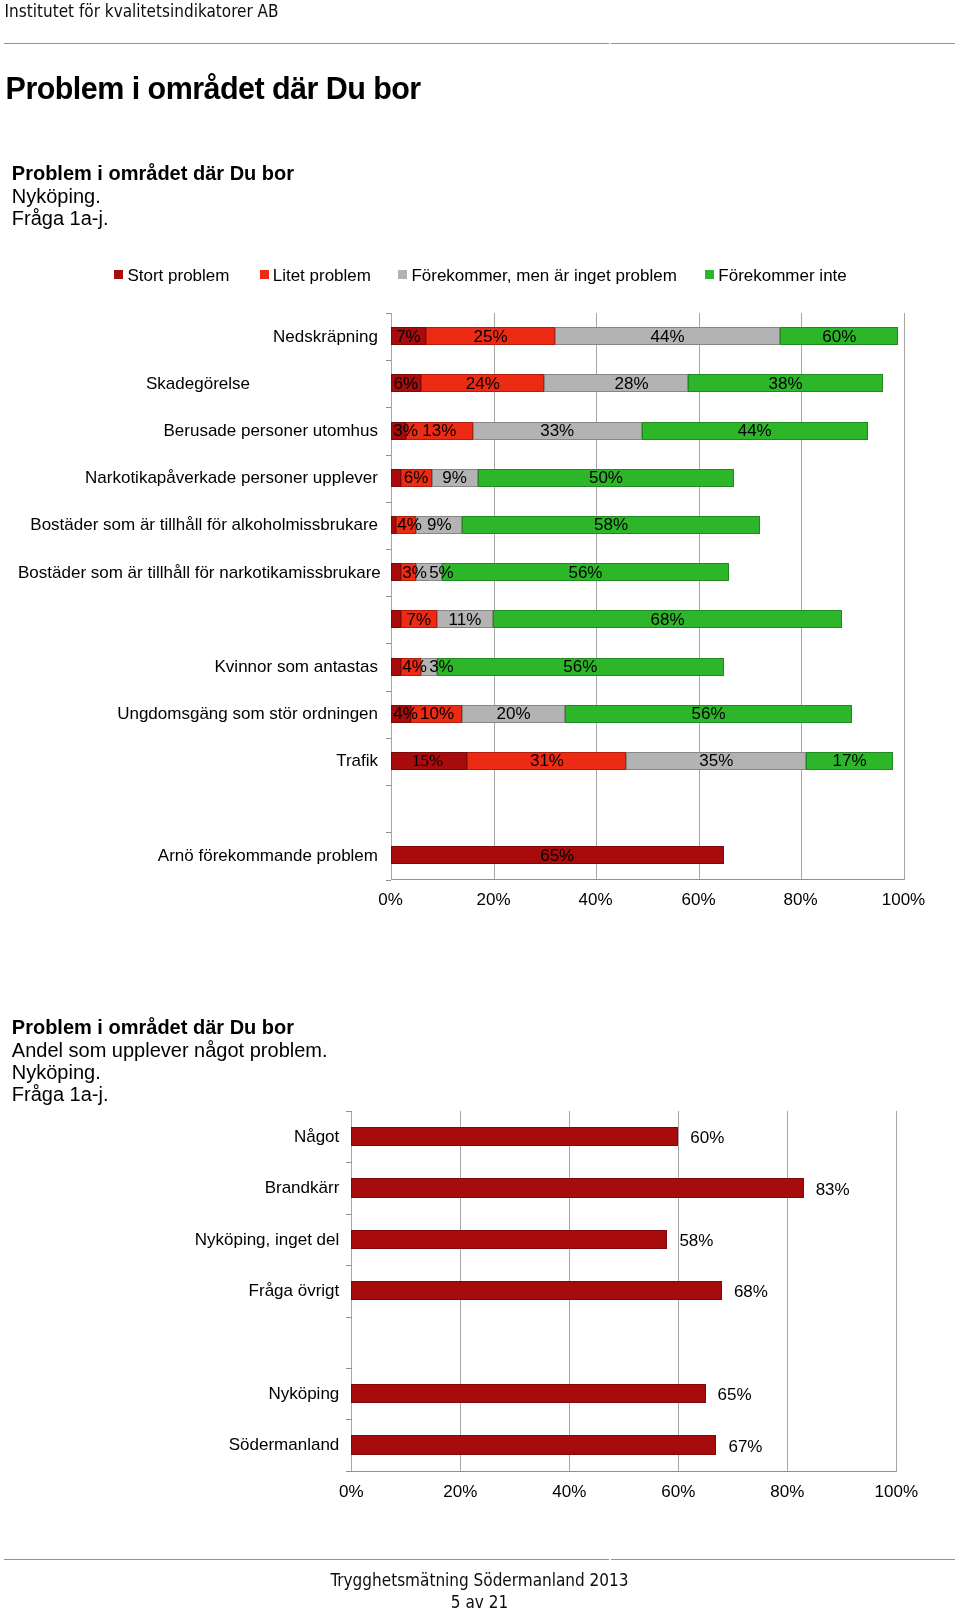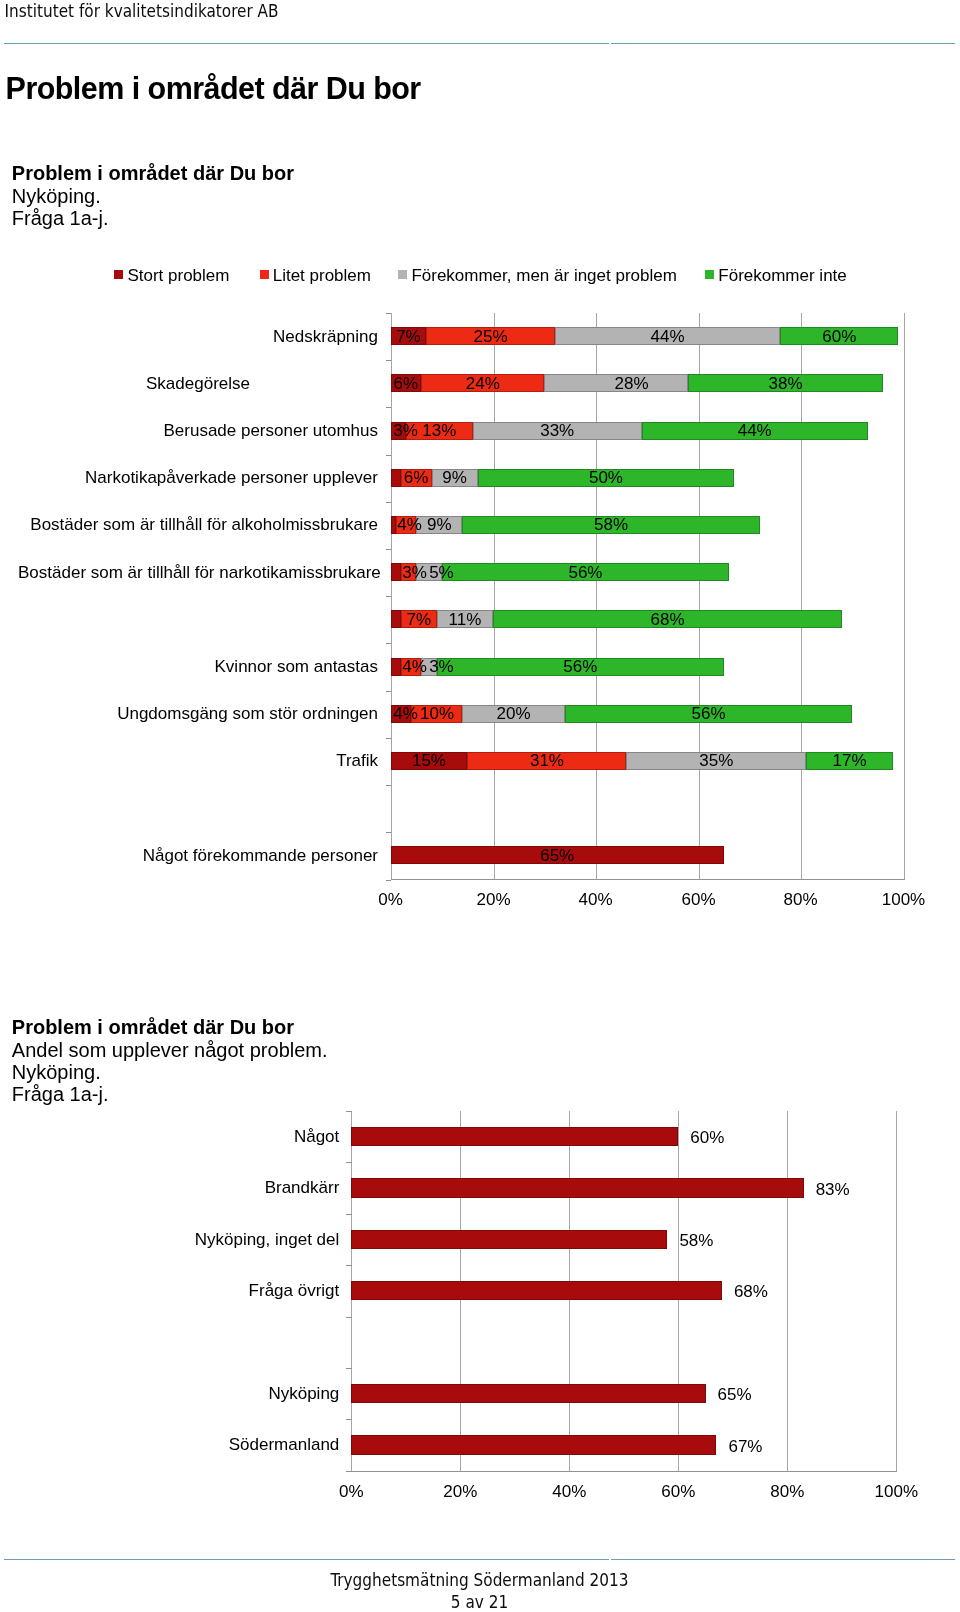--- a/index.html
+++ b/index.html
@@ -111,21 +111,21 @@
       <div class="vlabel" style="left: 473px; top: 577px; width: 80px;">100%</div>
       <div class="catlabel" style="left: -372.5px; top: 14.1042px; width: 360px;">Nedskräpning</div>
       <div class="catlabel" style="left: -372.5px; top: 61.3125px; width: 360px; text-align: center;">Skadegörelse</div>
       <div class="catlabel" style="left: -372.5px; top: 108.521px; width: 360px;">Berusade personer utomhus</div>
       <div class="catlabel" style="left: -372.5px; top: 155.729px; width: 360px;">Narkotikapåverkade personer upplever</div>
       <div class="catlabel" style="left: -372.5px; top: 202.938px; width: 360px;">Bostäder som är tillhåll för alkoholmissbrukare</div>
       <div class="catlabel" style="left: -372.5px; top: 250.146px; width: 360px;">Bostäder som är tillhåll för narkotikamissbrukare</div>
       <div class="catlabel" style="left: -372.5px; top: 344.562px; width: 360px;">Kvinnor som antastas</div>
       <div class="catlabel" style="left: -372.5px; top: 391.771px; width: 360px;">Ungdomsgäng som stör ordningen</div>
       <div class="catlabel" style="left: -372.5px; top: 438.979px; width: 360px;">Trafik</div>
-      <div class="catlabel" style="left: -372.5px; top: 533.396px; width: 360px;">Något förekommande personer</div>
+      <div class="catlabel" style="left: -372.5px; top: 533.396px; width: 360px;">Arnö förekommande problem</div>
       <div class="bar" style="left: 0px; top: 14.6042px; width: 35.91px; background: rgb(168, 11, 11); border-color: rgb(127, 8, 8);"></div>
       <div class="bar" style="left: 35.91px; top: 14.6042px; width: 128.25px; background: rgb(237, 43, 20); border-color: rgb(178, 31, 15);"></div>
       <div class="bar" style="left: 164.16px; top: 14.6042px; width: 225.72px; background: rgb(179, 179, 179); border-color: rgb(134, 134, 134);"></div>
       <div class="bar" style="left: 389.88px; top: 14.6042px; width: 117.99px; background: rgb(46, 182, 43); border-color: rgb(34, 137, 33);"></div>
       <div class="dlabel" style="top: 15.1042px; visibility: visible; left: 5.66594px; width: auto;">7%</div>
       <div class="dlabel" style="top: 15.1042px; visibility: visible; left: 83.0194px; width: auto;">25%</div>
       <div class="dlabel" style="top: 15.1042px; visibility: visible; left: 260.004px; width: auto;">44%</div>
       <div class="dlabel" style="top: 15.1042px; visibility: visible; left: 431.859px; width: auto;">60%</div>
       <div class="bar" style="left: 0px; top: 61.8125px; width: 30.78px; background: rgb(168, 11, 11); border-color: rgb(127, 8, 8);"></div>
       <div class="bar" style="left: 30.78px; top: 61.8125px; width: 123.12px; background: rgb(237, 43, 20); border-color: rgb(178, 31, 15);"></div>
@@ -183,21 +183,21 @@
       <div class="bar" style="left: 71.82px; top: 392.271px; width: 102.6px; background: rgb(179, 179, 179); border-color: rgb(134, 134, 134);"></div>
       <div class="bar" style="left: 174.42px; top: 392.271px; width: 287.28px; background: rgb(46, 182, 43); border-color: rgb(34, 137, 33);"></div>
       <div class="dlabel" style="top: 392.771px; visibility: visible; left: 2.8px; width: auto;">4%</div>
       <div class="dlabel" style="top: 392.771px; visibility: visible; left: 29.5781px; width: auto;">10%</div>
       <div class="dlabel" style="top: 392.771px; visibility: visible; left: 106.104px; width: auto;">20%</div>
       <div class="dlabel" style="top: 392.771px; visibility: visible; left: 301.044px; width: auto;">56%</div>
       <div class="bar" style="left: 0px; top: 439.479px; width: 76.95px; background: rgb(168, 11, 11); border-color: rgb(127, 8, 8);"></div>
       <div class="bar" style="left: 76.95px; top: 439.479px; width: 159.03px; background: rgb(237, 43, 20); border-color: rgb(178, 31, 15);"></div>
       <div class="bar" style="left: 235.98px; top: 439.479px; width: 179.55px; background: rgb(179, 179, 179); border-color: rgb(134, 134, 134);"></div>
       <div class="bar" style="left: 415.53px; top: 439.479px; width: 87.21px; background: rgb(46, 182, 43); border-color: rgb(34, 137, 33);"></div>
-      <div class="dlabel" style="top: 439.979px; visibility: visible; left: 21.4594px; width: auto;">15%</div>
+      <div class="dlabel" style="top: 439.979px; visibility: visible; left: 21.4594px; width: auto; font-family: Liberation Serif, serif;">15%</div>
       <div class="dlabel" style="top: 439.979px; visibility: visible; left: 139.449px; width: auto;">31%</div>
       <div class="dlabel" style="top: 439.979px; visibility: visible; left: 308.739px; width: auto;">35%</div>
       <div class="dlabel" style="top: 439.979px; visibility: visible; left: 442.119px; width: auto;">17%</div>
       <div class="bar" style="left: 0px; top: 533.896px; width: 333.45px; background: rgb(168, 11, 11); border-color: rgb(127, 8, 8);"></div>
       <div class="dlabel" style="top: 534.396px; visibility: visible; left: 149.709px; width: auto;">65%</div>
     </div>
 
   <div class="cap2">
     <div class="b">Problem i området där Du bor</div>
     <div>Andel som upplever något problem.</div>

